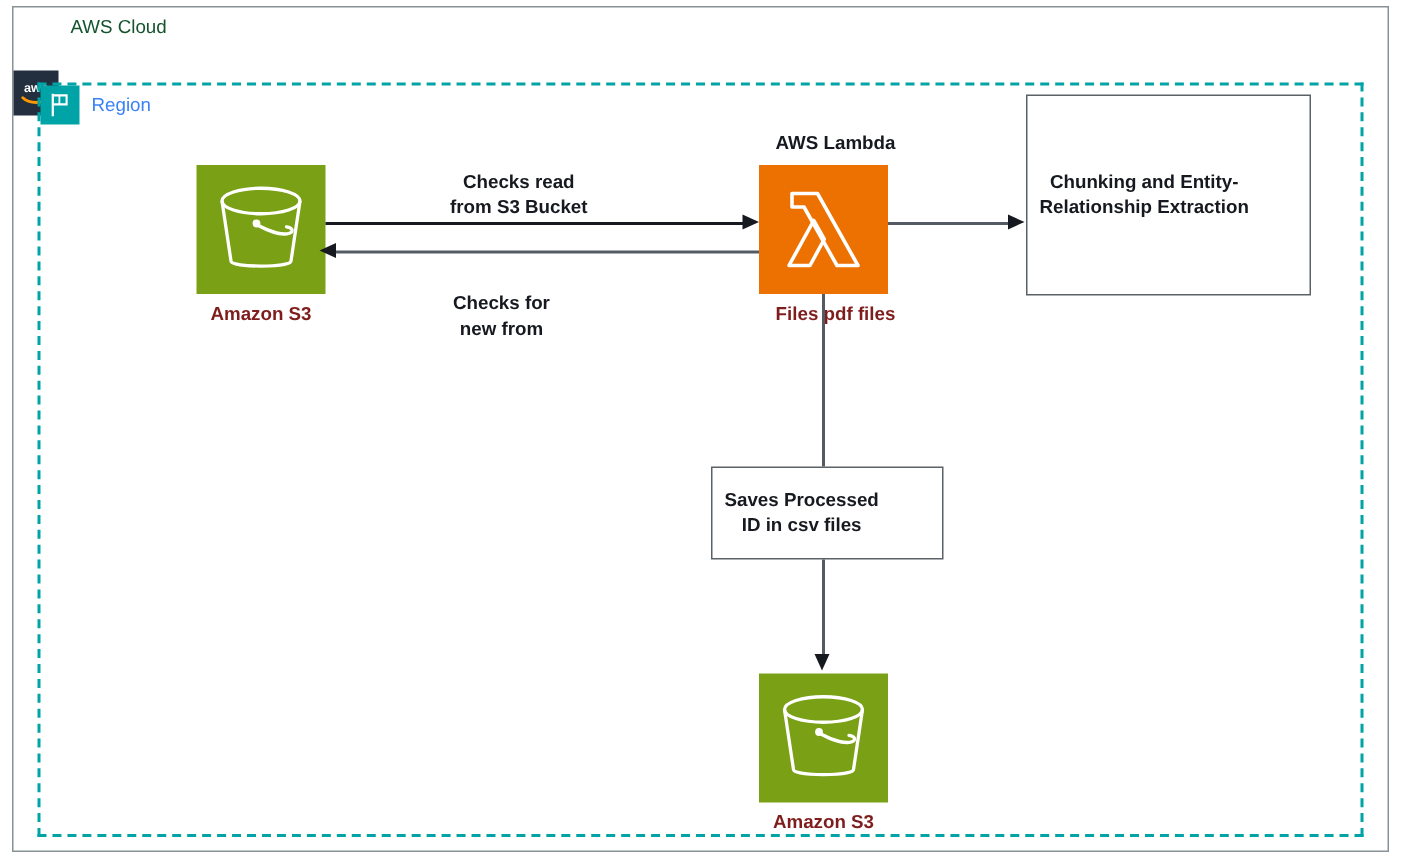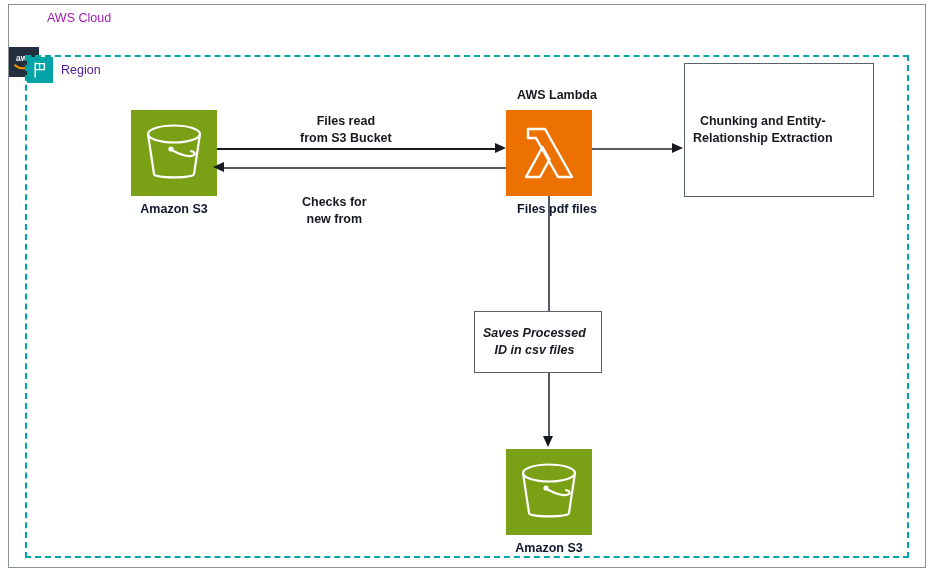--- a/index.html
+++ b/index.html
@@ -40,21 +40,21 @@
     align-items: center;
     justify-content: center;
     margin-top: 42px;
   }
   .cloud-logo svg { display: block; }
   .cloud-label {
     position: absolute;
     left: 47px;
     top: 11px;
     font-size: 12.5px;
-    color: #a21caf;
+    color: #14532d;
     font-weight: 400;
     white-space: nowrap;
   }
 
   
   .region-box {
     position: absolute;
     left: 25px;
     top: 55px;
     width: 884px;
@@ -73,21 +73,21 @@
     display: flex;
     align-items: center;
     justify-content: center;
   }
   .region-icon svg { display: block; }
   .region-label {
     position: absolute;
     left: 61px;
     top: 63px;
     font-size: 12.5px;
-    color: #4c1d95;
+    color: #3b82f6;
     font-weight: 400;
     white-space: nowrap;
   }
 
   
   .node {
     position: absolute;
   }
   .node-icon {
     width: 86px;
@@ -96,21 +96,21 @@
   }
   .node-icon.green { background: #7AA116; }
   .node-icon.orange { background: #ED7100; }
   .node-caption {
     position: absolute;
     left: 50%;
     transform: translateX(-50%);
     top: 92px;
     font-size: 12.5px;
     font-weight: bold;
-    color: #0f172a;
+    color: #7f1d1d;
     white-space: nowrap;
     text-align: center;
   }
   .node-title {
     position: absolute;
     left: 50%;
     transform: translateX(-50%);
     bottom: 94px;
     font-size: 12.5px;
     font-weight: bold;
@@ -134,21 +134,21 @@
     align-items: center;
     justify-content: flex-start;
     text-align: center;
     font-size: 12.5px;
     font-weight: bold;
     color: #16191F;
     line-height: 1.35;
     padding: 4px 8px;
   }
   #box-chunking { left: 684px; top: 63px; width: 190px; height: 134px; }
-  #box-saves    { left: 474px; top: 311px; width: 128px; height: 62px; font-style: italic; }
+  #box-saves    { left: 474px; top: 311px; width: 155px; height: 62px; }
 
   
   .line {
     position: absolute;
     background: #545B64;
   }
   .line.black { background: #16191F; }
   .line-h { height: 1.5px; }
   .line-v { width: 1.5px; }
 
@@ -270,21 +270,21 @@
 
   <div class="line line-h" style="left:592px; top:148px; width:80px;"></div>
   <div class="arrowhead arrow-right" style="left:672px; top:143px;"></div>
 
   <div class="line line-v" style="left:548px; top:196px; height:115px;"></div>
 
   <div class="line line-v" style="left:548px; top:373px; height:64px;"></div>
   <div class="arrowhead arrow-down" style="left:543px; top:436px;"></div>
 
   <div class="edge-label" id="label-files-read">
-    <span>Files read</span><br>
+    <span>Checks read</span><br>
     <span>from S3 Bucket</span>
   </div>
 
   <div class="edge-label" id="label-checks">
     <span>Checks for</span><br>
     <span>new from</span>
   </div>
 
 </div>
 

